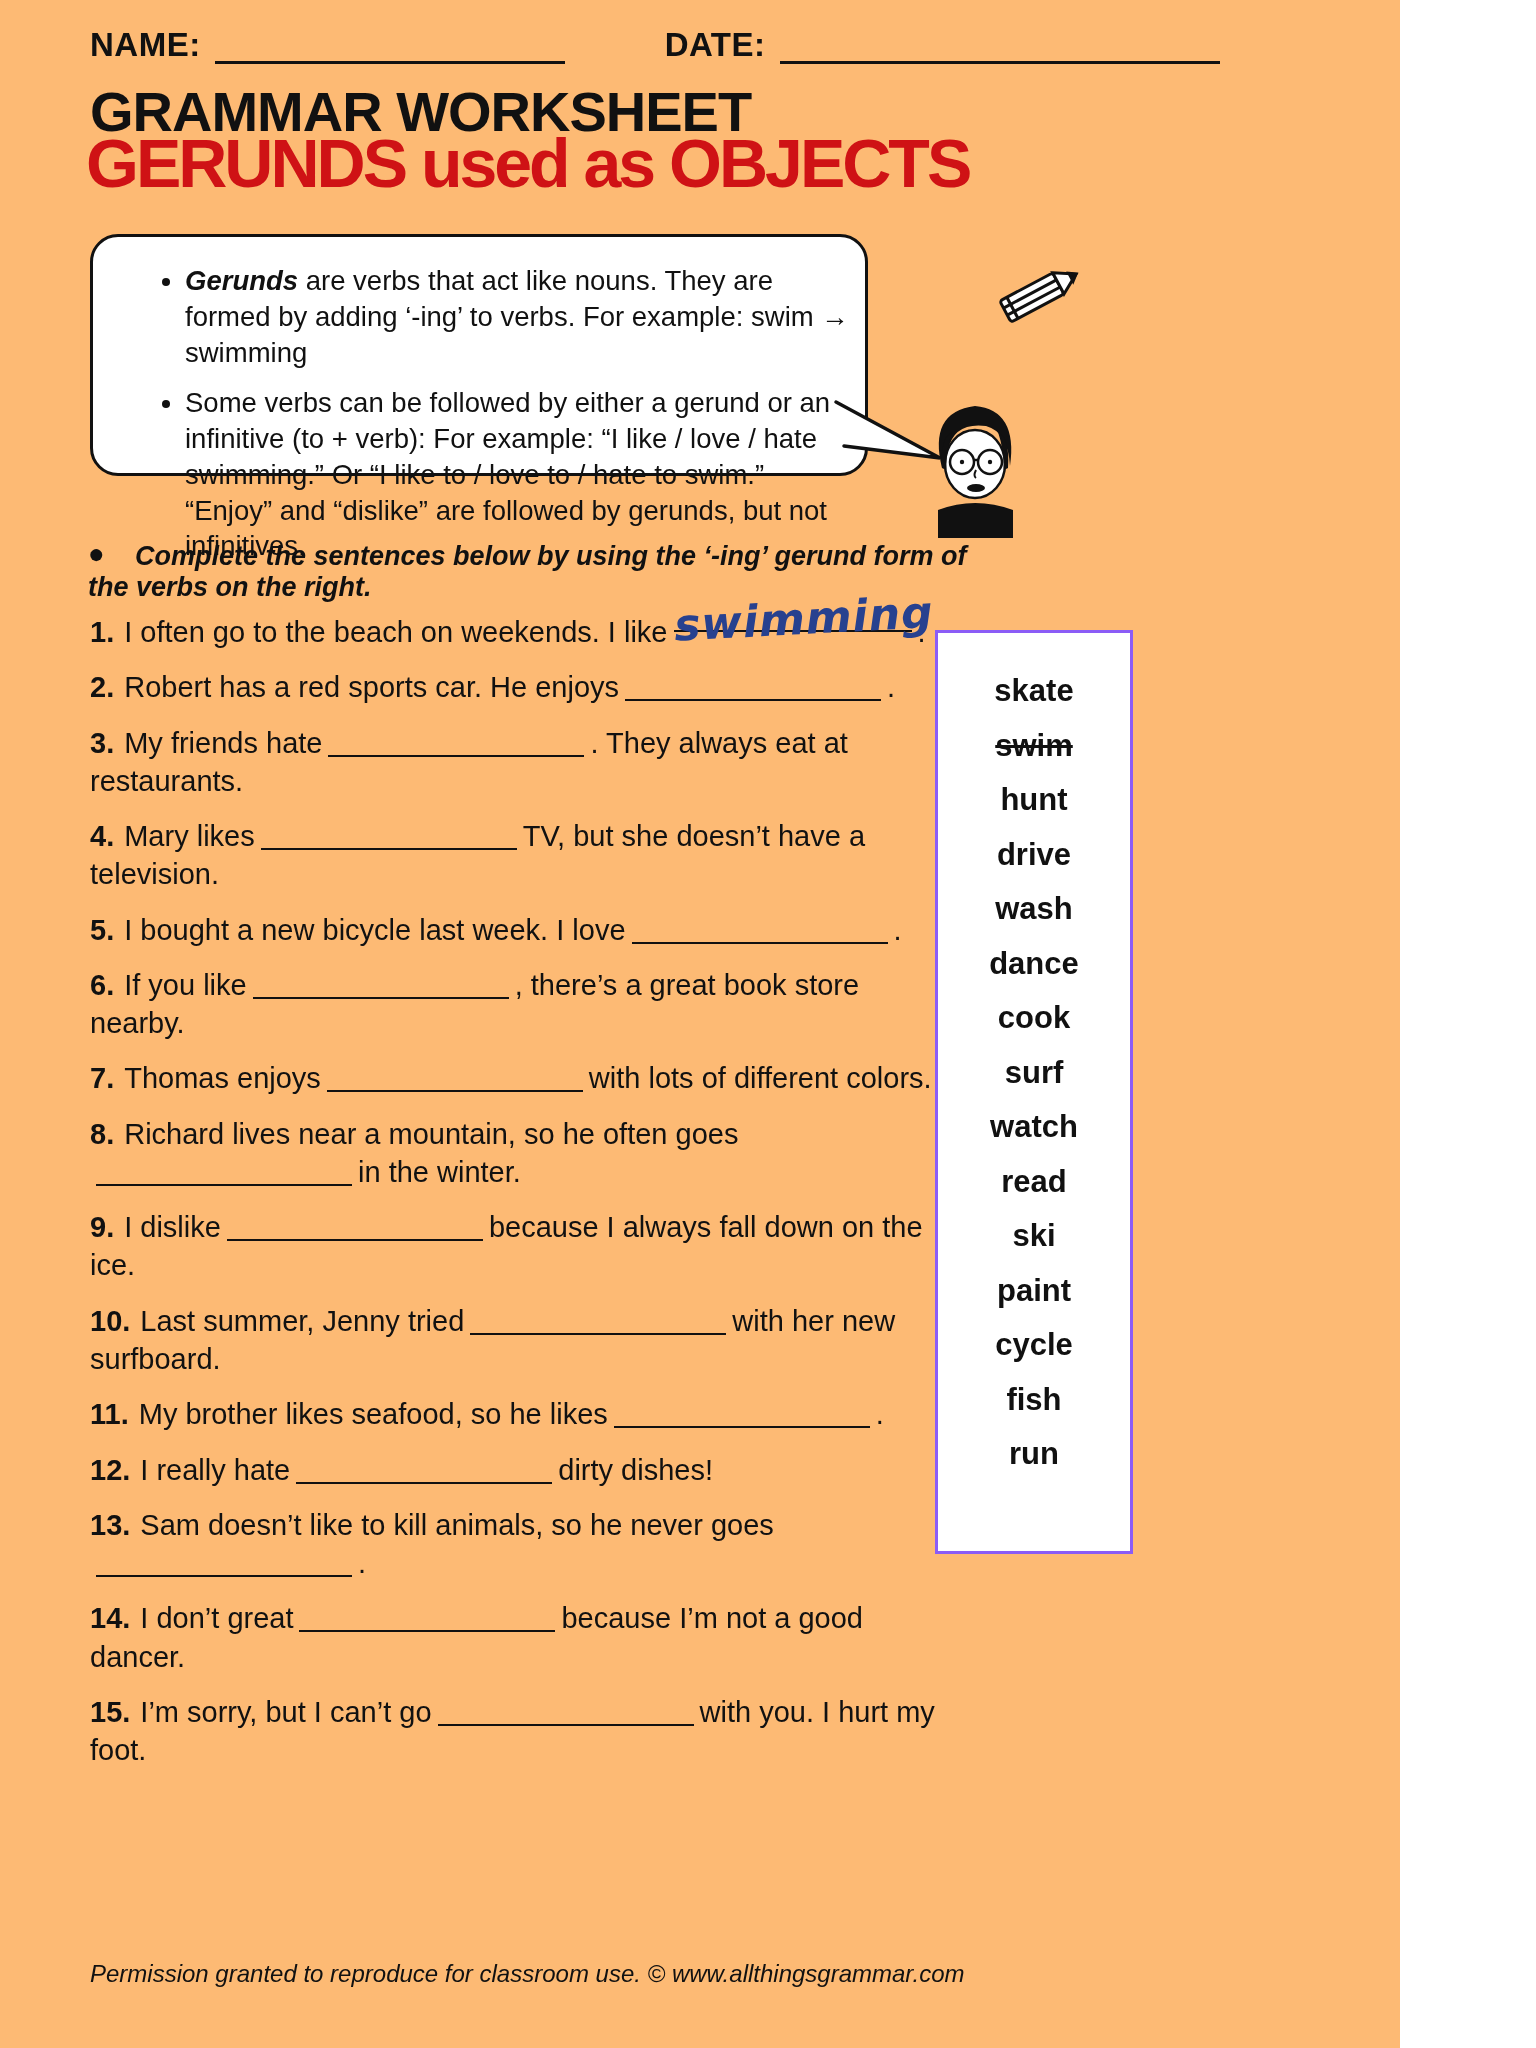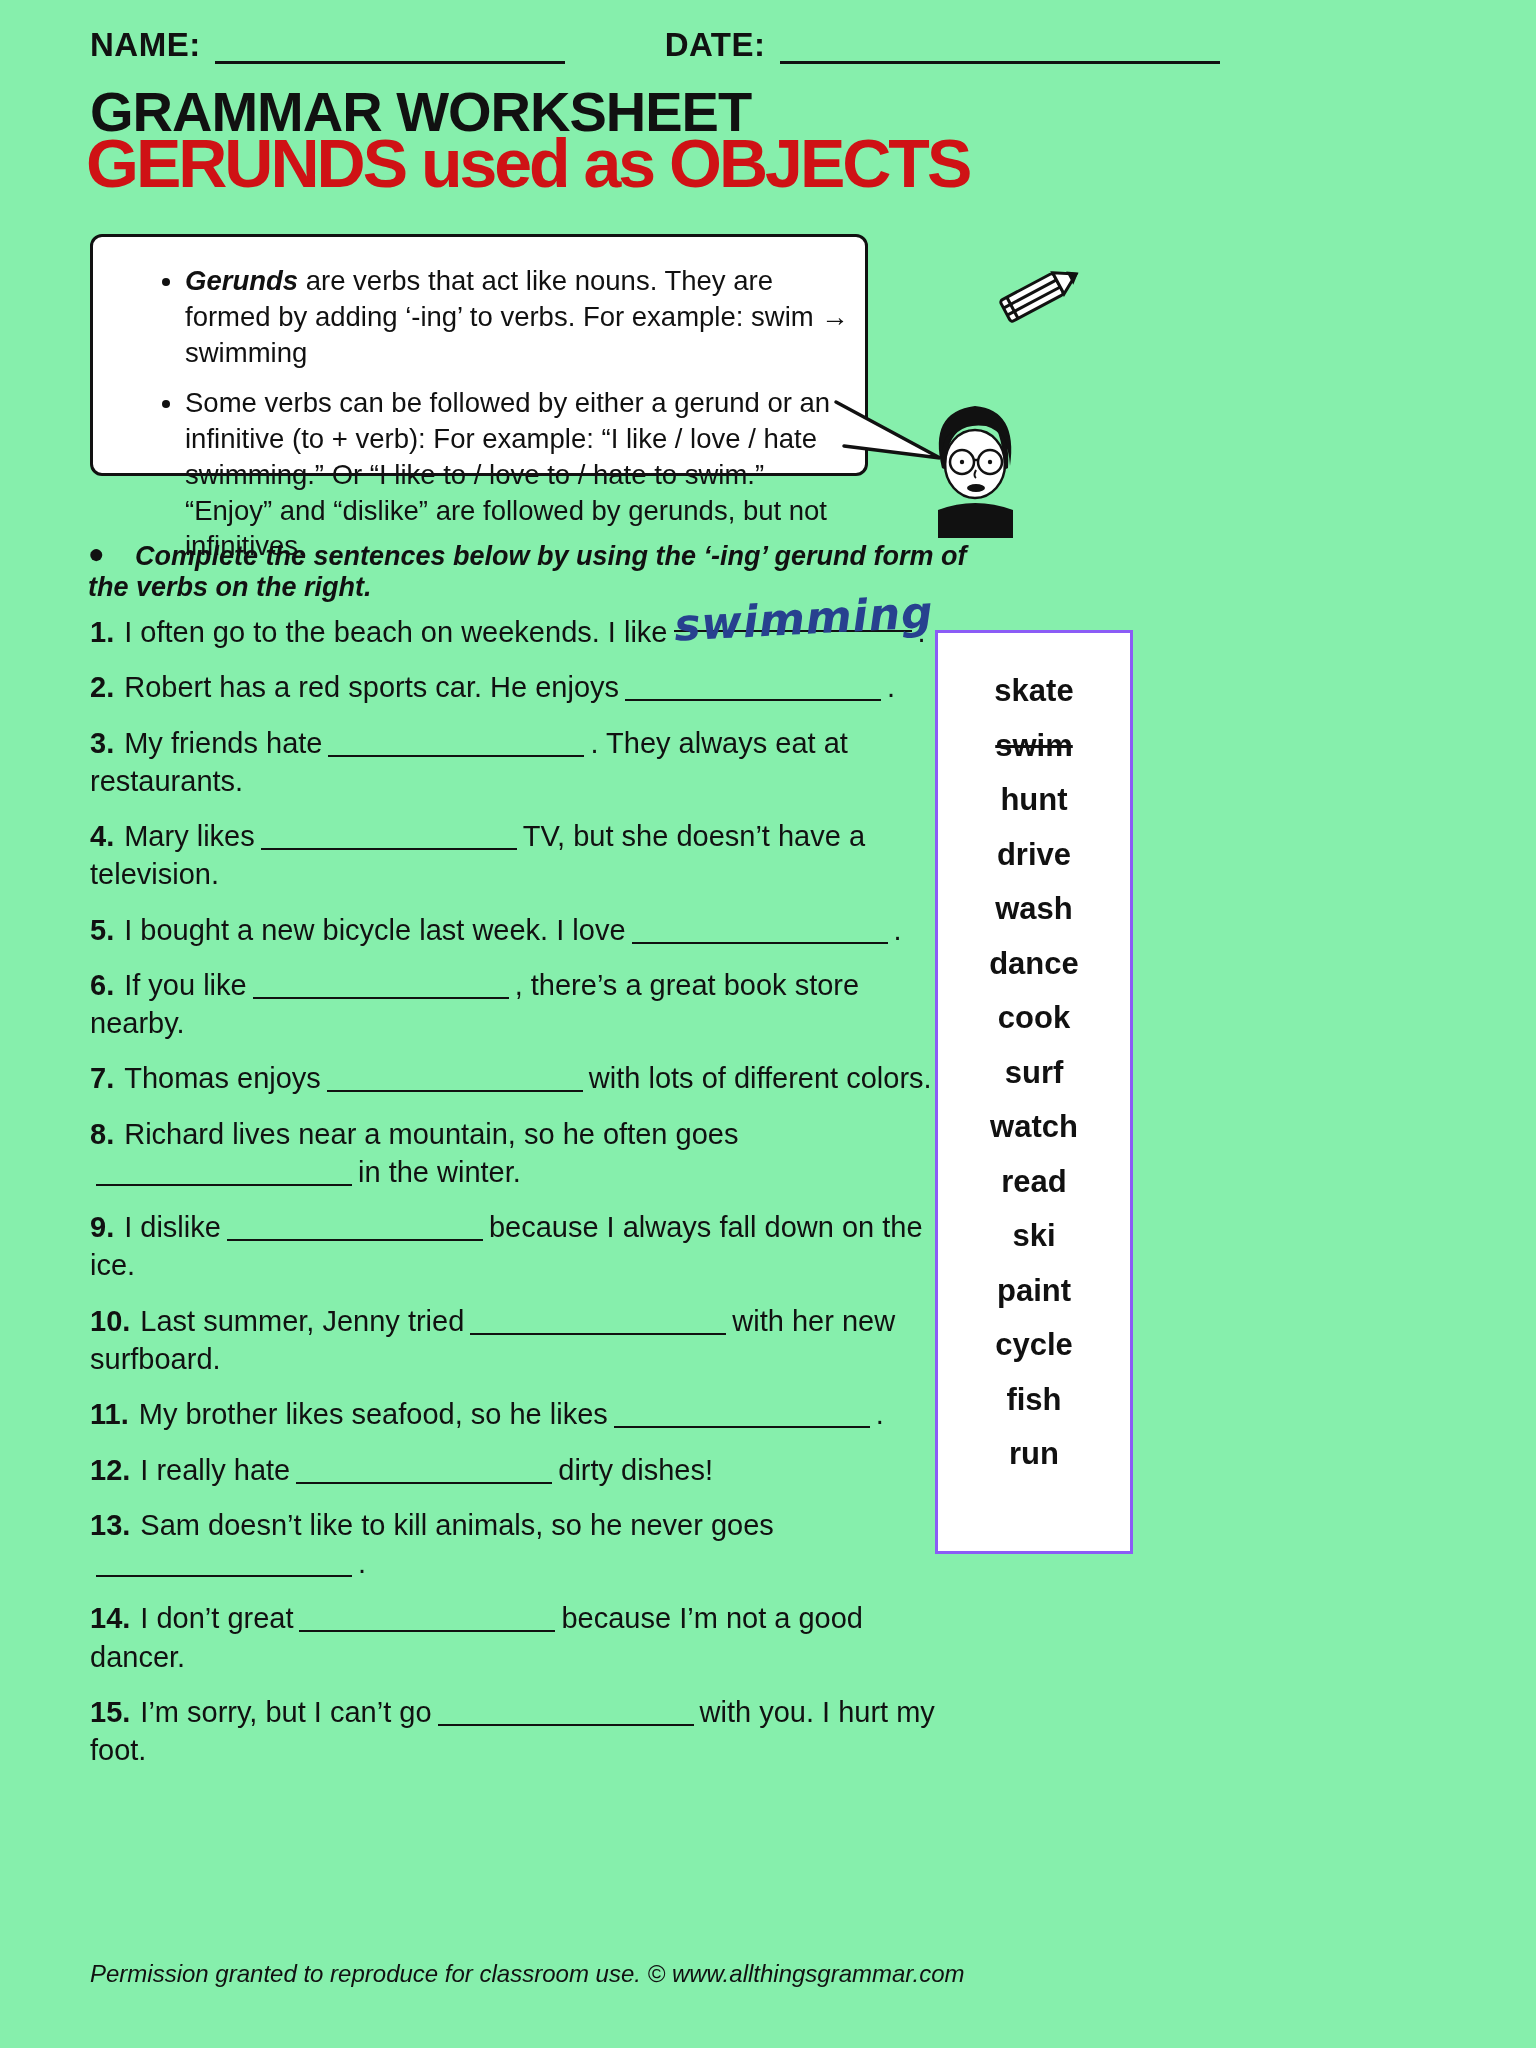--- a/index.html
+++ b/index.html
@@ -1,35 +1,35 @@
 <!DOCTYPE html>
 <html><head>
 <meta charset="utf-8">
 <style>
   html,body { margin:0; padding:0; background:#ffffff; }
   .page {
-    position:relative; width:1536px; height:2048px; background:#86efac;
+    position:relative; width:1400px; height:2048px; background:#fdba74;
     font-family:"Liberation Sans", sans-serif; color:#111; overflow:hidden;
   }
 
   
   .header-row { position:absolute; left:90px; top:26px; width:1370px; display:flex; align-items:flex-end; }
   .hlabel { font-weight:bold; font-size:33px; letter-spacing:0.5px; }
   .hline { display:inline-block; border-bottom:3px solid #111; height:34px; }
   .name-line { width:350px; margin-left:14px; }
   .hspacer { width:100px; }
   .date-line { width:440px; margin-left:14px; }
 
   .ws-title { position:absolute; left:90px; top:79px; font-size:56px; font-weight:800; letter-spacing:-1px; }
   .ws-subtitle { position:absolute; left:86px; top:124px; font-size:68px; font-weight:800; color:#cf1215; letter-spacing:-3px; white-space:nowrap; }
 
   
   .bubble {
     position:absolute; left:90px; top:234px; width:778px; height:242px;
-    border:3.5px solid #111; border-radius:12px; box-sizing:border-box;
+    border:3.5px solid #111; border-radius:28px; box-sizing:border-box;
     padding:26px 14px 16px 58px; background:#fff;
   }
   .bubble ul { margin:0; padding-left:34px; }
   .bubble li { font-size:27.5px; line-height:1.3; margin-bottom:15px; }
   .lead { font-weight:bold; font-style:italic; }
   .bubble-tail { position:absolute; left:822px; top:398px; z-index:3; }
 
   .pencil-icon { position:absolute; left:980px; top:252px; }
   .teacher { position:absolute; left:918px; top:398px; }
 

